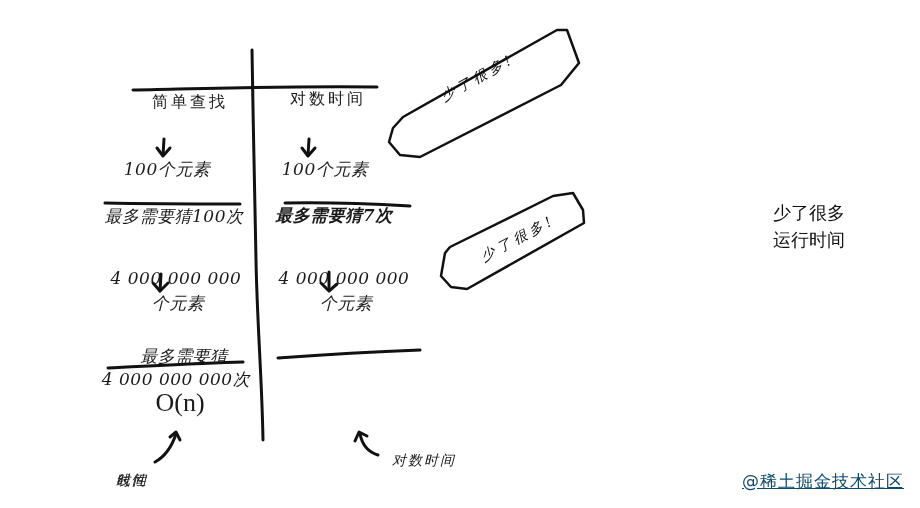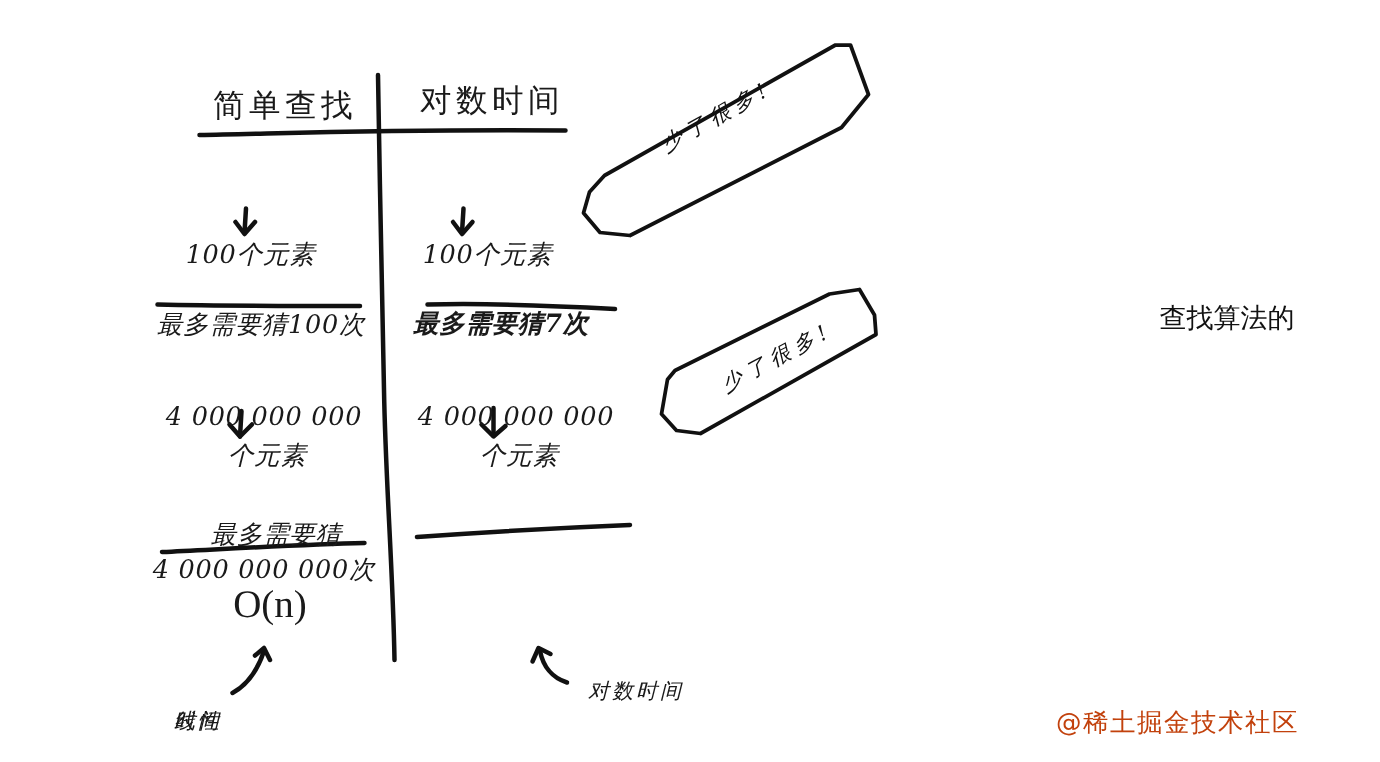--- a/index.html
+++ b/index.html
@@ -1,30 +1,30 @@
 <!DOCTYPE html>
 <html><head>
   <meta charset="utf-8">
   <style>
     html, body { margin: 0; padding: 0; background: #ffffff; }
     body { width: 920px; height: 508px; position: relative; overflow: hidden;
            font-family: "DejaVu Sans", sans-serif; color: #111; }
     .canvas { position: absolute; left: 0; top: 0; width: 920px; height: 508px; }
     .hand { position: absolute; font-family: "DejaVu Serif", serif; color: #1a1a1a;
             font-style: italic; white-space: nowrap; text-align: center; }
-    .hdr { font-size: 21px; font-style: normal; letter-spacing: 3px; }
+    .hdr { font-size: 16px; font-style: normal; letter-spacing: 3px; margin-top: 36px; }
     .txt { font-size: 17px; letter-spacing: 0.5px; margin-top: 48px; }
     .big { font-size: 26px; font-style: normal; font-family: Liberation Serif, serif; }
     .note { font-size: 14px; letter-spacing: 2px; }
     .banner-text { position: absolute; font-size: 14px; font-style: italic;
                    font-family: "DejaVu Serif", serif; letter-spacing: 4px; white-space: nowrap; }
     .caption { position: absolute; left: 773px; top: 199px; font-size: 18px; line-height: 27px;
                font-family: "DejaVu Sans", sans-serif; color: #111; }
-    .watermark { position: absolute; left: 704px; top: 470px; font-size: 17px;
-                 color: #c2410c; font-family: "DejaVu Sans", sans-serif; letter-spacing: 1px; }
+    .watermark { position: absolute; left: 742px; top: 470px; font-size: 17px;
+                 color: #0c4a6e; font-family: "DejaVu Sans", sans-serif; letter-spacing: 1px; text-decoration: underline; }
   </style>
 </head>
 <body>
 
 <div class="canvas">
 
   <svg width="920" height="508" style="position:absolute;left:0;top:0">
     <g fill="none" stroke="#111" stroke-linecap="round" stroke-linejoin="round">
 
       <path d="M252,50 C253,120 255,200 256,260 C257,320 262,380 263,440" stroke-width="3"></path>
@@ -78,17 +78,18 @@
   <div class="hand big" style="left:140px;top:388px;width:80px;">O(n)</div>
 
   <div class="hand note" style="left:112px;top:472px;width:40px;">线性</div>
   <div class="hand note" style="left:112px;top:472px;width:40px;">时间</div>
   <div class="hand note" style="left:382px;top:452px;width:84px;">对数时间</div>
 
   <div class="banner-text" style="left:438px;top:90px;transform:rotate(-29deg);transform-origin:left top;">少了很多!</div>
   <div class="banner-text" style="left:478px;top:250px;transform:rotate(-28deg);transform-origin:left top;">少了很多!</div>
 
   <div class="caption">
-    <div>查找算法的</div>
+    <div>少了很多</div>
+    <div>运行时间</div>
   </div>
 
   <div class="watermark">@稀土掘金技术社区</div>
 </div>
 
 </body></html>

